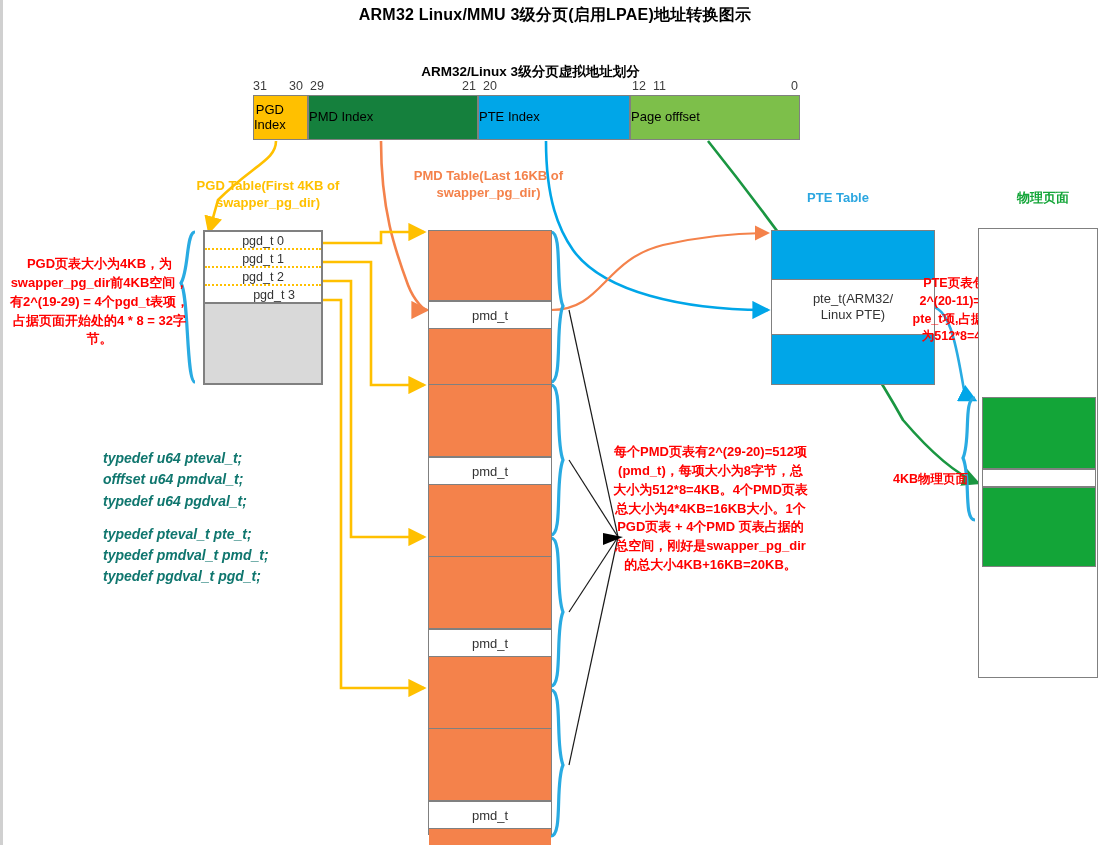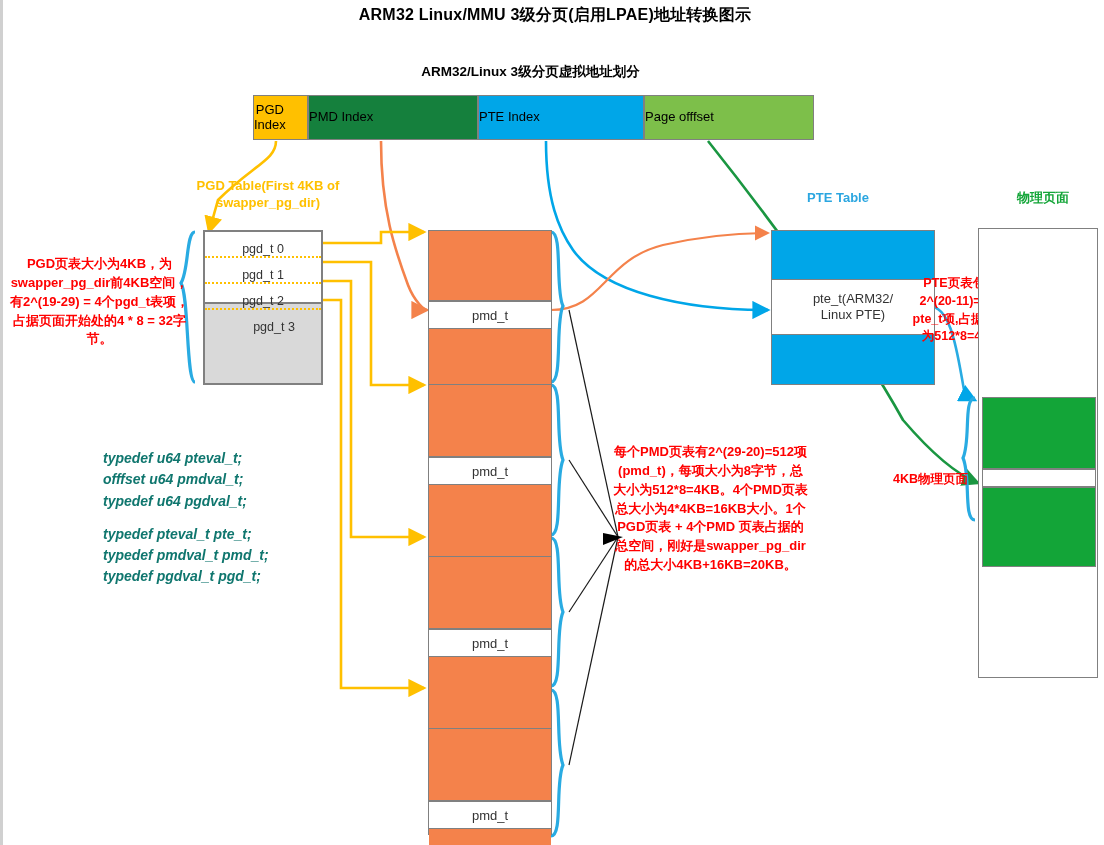--- a/index.html
+++ b/index.html
@@ -31,31 +31,31 @@
 
   
   #addrbar{position:absolute;left:250px;top:95px;height:45px;display:flex;}
   #addrbar .seg{
     border:1px solid #808080;box-sizing:border-box;
     display:flex;align-items:center;justify-content:flex-start;
     font-size:13px;color:#000;text-align:center;line-height:1.15;
   }
   .seg-pgd{width:55px;background:#FFC000;}
   .seg-pmd{width:170px;background:#15803d;}
-  .seg-pte{width:166px;background:#00A6E8;}
+  .seg-pte{width:152px;background:#00A6E8;}
   .seg-off{width:170px;background:#7DBF4A;}
 
   
   #pgd-table{position:absolute;left:200px;top:230px;width:120px;height:155px;
     border:2px solid #808080;box-sizing:border-box;background:#d9d9d9;}
   #pgd-entries{position:absolute;left:0;top:0;width:100%;height:72px;
     background:#ffffff;border-bottom:2px solid #808080;box-sizing:border-box;}
   #pgd-entries .pgd-row{
     height:18px;line-height:18px;text-align:center;font-size:12.5px;color:#333;
-    border-bottom:2px dotted #FFC000;box-sizing:border-box;margin-top:8px;
+    border-bottom:2px dotted #FFC000;box-sizing:border-box;
   }
   #pgd-entries .pgd-row:last-child{border-bottom:none;padding-left:22px;}
 
   
   #pmd-table{position:absolute;left:425px;top:230px;width:124px;height:605px;
     border:1px solid #808080;box-sizing:border-box;}
   #pmd-table .blk{background:#F4824B;border-bottom:1px solid #808080;box-sizing:border-box;}
   #pmd-table .ent{
     background:#ffffff;border-top:1px solid #808080;border-bottom:1px solid #808080;
     height:28px;line-height:28px;text-align:center;font-size:13px;color:#333;
@@ -102,20 +102,30 @@
   #typedefs .gap{height:12px;}
 </style>
 </head>
 <body>
 
 <div id="stage">
 
   <div class="lbl" id="doc-title">ARM32 Linux/MMU 3级分页(启用LPAE)地址转换图示</div>
   <div class="lbl" id="va-title">ARM32/Linux 3级分页虚拟地址划分</div>
 
+  <div id="bitrow">
+    <span style="left:0px">31</span>
+    <span style="left:36px">30</span>
+    <span style="left:57px">29</span>
+    <span style="left:209px">21</span>
+    <span style="left:230px">20</span>
+    <span style="left:379px">12</span>
+    <span style="left:400px">11</span>
+    <span style="left:538px">0</span>
+  </div>
 
   <div id="addrbar">
     <div class="seg seg-pgd">
       <div>
         <div>PGD</div>
         <div>Index</div>
       </div>
     </div>
     <div class="seg seg-pmd">PMD Index</div>
     <div class="seg seg-pte">PTE Index</div>
@@ -183,20 +193,21 @@
   <div id="pgd-table">
     <div id="pgd-entries">
       <div class="pgd-row">pgd_t 0</div>
       <div class="pgd-row">pgd_t 1</div>
       <div class="pgd-row">pgd_t 2</div>
       <div class="pgd-row">pgd_t 3</div>
     </div>
   </div>
   <div class="lbl note" id="note-pgd">PGD页表大小为4KB，为swapper_pg_dir前4KB空间，有2^(19-29) = 4个pgd_t表项，占据页面开始处的4 * 8 = 32字节。</div>
 
+  <div class="lbl cap" id="cap-pmd">PMD Table(Last 16KB of swapper_pg_dir)</div>
   <div id="pmd-table">
     <div class="blk" style="height:70px"></div>
     <div class="ent">pmd_t</div>
     <div class="blk" style="height:56px"></div>
     <div class="blk" style="height:72px"></div>
     <div class="ent">pmd_t</div>
     <div class="blk" style="height:72px"></div>
     <div class="blk" style="height:72px"></div>
     <div class="ent">pmd_t</div>
     <div class="blk" style="height:72px"></div>

